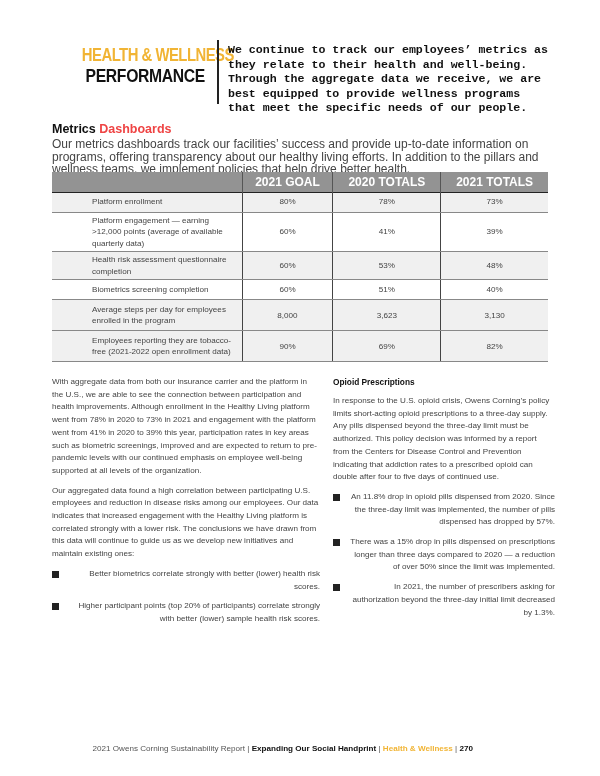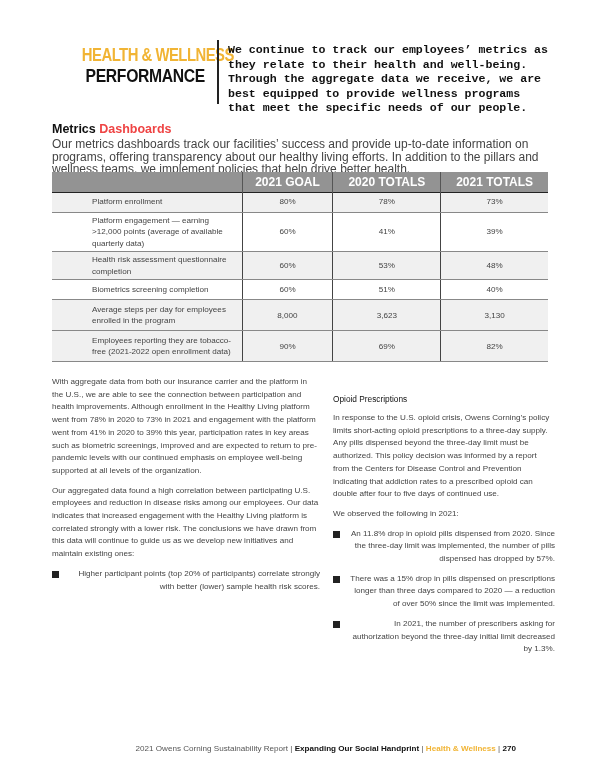--- a/index.html
+++ b/index.html
@@ -25,27 +25,27 @@
   table.metrics td { border-right: 1px solid #444; border-bottom: 1px solid #888; padding: 2px 4px; line-height: 11.6px; vertical-align: middle; }
   table.metrics td:last-child { border-right: none; }
   table.metrics td.num { text-align: center; margin-left: 46px; }
   table.metrics tr.shade td { background: #f0f0f0; }
   table.metrics td.label { width: 190px; padding-left: 40px; }
   table.metrics tr.r1 td { height: 20px; }
   table.metrics tr.r2 td { height: 31px; }
 
   .col-left { position: absolute; top: 376px; left: 52px; width: 268px; font-size: 8.1px; line-height: 12.7px; color: #444; }
   .col-right { position: absolute; top: 376px; left: 333px; width: 222px; font-size: 8.1px; line-height: 12.7px; color: #444; }
-  .col-right h3 { font-size: 8.3px; font-weight: normal; color: #111; margin-bottom: 7px; line-height: 12px; margin-top: 17px; }
+  .col-right h3 { font-size: 8.3px; font-weight: bold; color: #111; margin-bottom: 7px; line-height: 12px; }
   .para { margin-bottom: 7px; }
   ul.blist { list-style: none; text-align: right; }
   ul.blist li { position: relative; padding-left: 17px; margin-bottom: 7px; }
   ul.blist li .bullet { position: absolute; left: 0; top: 3px; width: 7px; height: 7px; background: #222; }
 
-  .footer { position: absolute; top: 744px; left: 0; width: 516px; text-align: right; font-size: 8.1px; color: #555; white-space: nowrap; }
+  .footer { position: absolute; top: 744px; left: 0; width: 473px; text-align: right; font-size: 8.1px; color: #555; white-space: nowrap; }
   .footer .bold { font-weight: bold; color: #111; }
   .footer .accent { color: #f1b434; font-weight: bold; }
 </style>
 </head>
 <body>
 
 <div class="header">
   <div class="header-left">
     <div class="l1">HEALTH &amp; WELLNESS</div>
     <div class="l2">PERFORMANCE</div>
@@ -105,28 +105,28 @@
       <td class="num">69%</td>
       <td class="num">82%</td>
     </tr>
   </tbody>
 </table>
 
 <div class="col-left">
   <p class="para">With aggregate data from both our insurance carrier and the platform in the U.S., we are able to see the connection between participation and health improvements. Although enrollment in the Healthy Living platform went from 78% in 2020 to 73% in 2021 and engagement with the platform went from 41% in 2020 to 39% this year, participation rates in key areas such as biometric screenings, improved and are expected to return to pre-pandemic levels with our continued emphasis on employee well-being supported at all levels of the organization.</p>
   <p class="para">Our aggregated data found a high correlation between participating U.S. employees and reduction in disease risks among our employees. Our data indicates that increased engagement with the Healthy Living platform is correlated strongly with a lower risk. The conclusions we have drawn from this data will continue to guide us as we develop new initiatives and maintain existing ones:</p>
   <ul class="blist">
+    <li><span class="bullet"></span><span>Better biometrics correlate strongly with better (lower) health risk scores.</span></li>
     <li><span class="bullet"></span><span>Higher participant points (top 20% of participants) correlate strongly with better (lower) sample health risk scores.</span></li>
   </ul>
 </div>
 
 <div class="col-right">
   <h3>Opioid Prescriptions</h3>
   <p class="para">In response to the U.S. opioid crisis, Owens Corning’s policy limits short-acting opioid prescriptions to a three-day supply. Any pills dispensed beyond the three-day limit must be authorized. This policy decision was informed by a report from the Centers for Disease Control and Prevention indicating that addiction rates to a prescribed opioid can double after four to five days of continued use.</p>
-  <p class="para">We observed the following in 2021:</p>
   <ul class="blist">
     <li><span class="bullet"></span><span>An 11.8% drop in opioid pills dispensed from 2020. Since the three-day limit was implemented, the number of pills dispensed has dropped by 57%.</span></li>
     <li><span class="bullet"></span><span>There was a 15% drop in pills dispensed on prescriptions longer than three days compared to 2020 — a reduction of over 50% since the limit was implemented.</span></li>
     <li><span class="bullet"></span><span>In 2021, the number of prescribers asking for authorization beyond the three-day initial limit decreased by 1.3%.</span></li>
   </ul>
 </div>
 
 <div class="footer">
   <span>2021 Owens Corning Sustainability Report | </span><span class="bold">Expanding Our Social Handprint</span><span> | </span><span class="accent">Health &amp; Wellness</span><span> | </span><span class="bold">270</span>
 </div>

